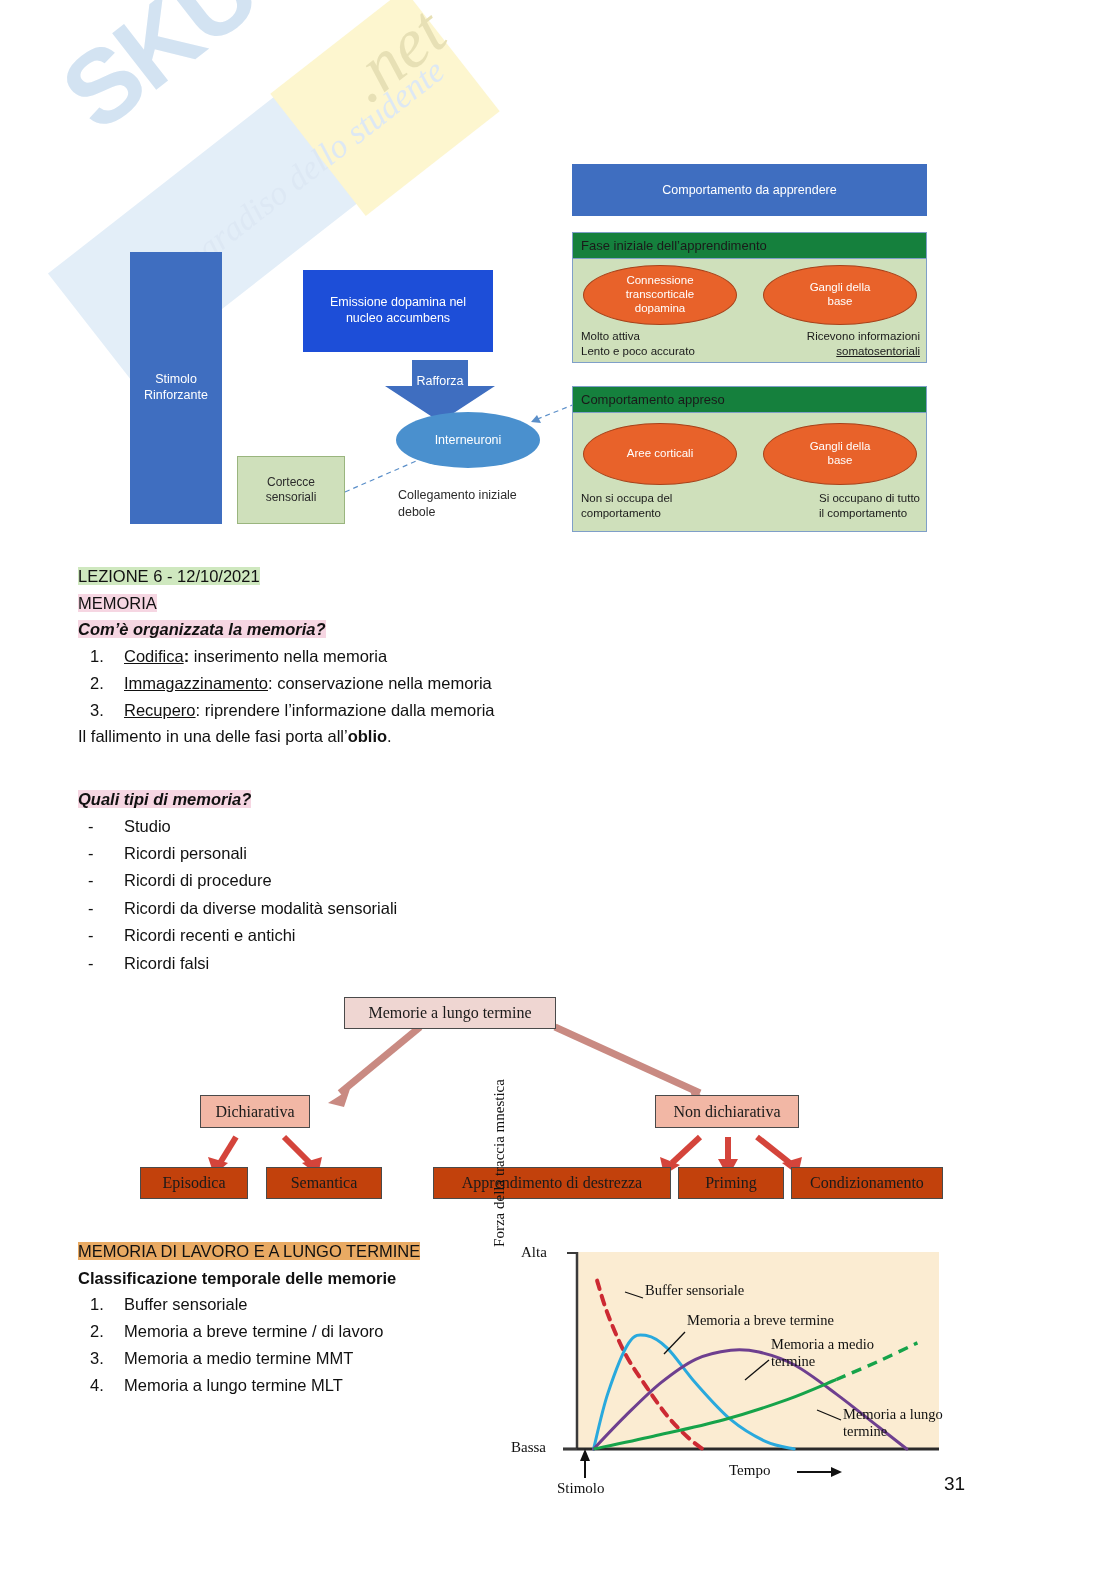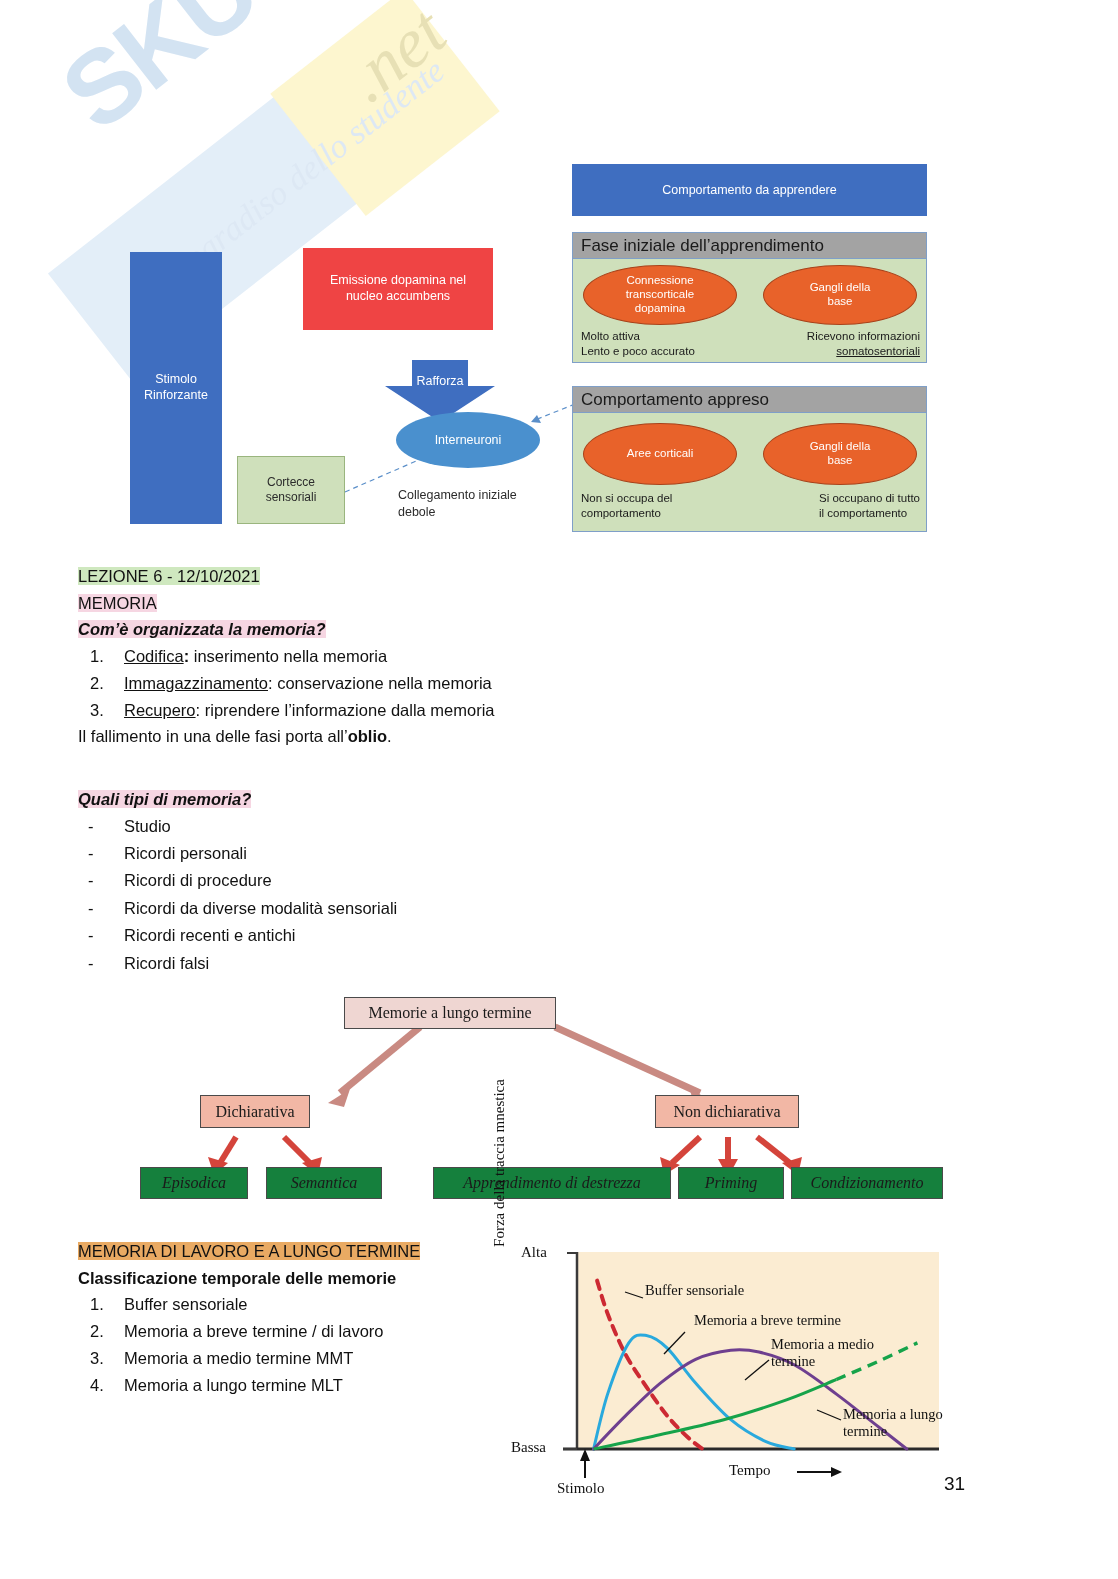--- a/index.html
+++ b/index.html
@@ -88,22 +88,22 @@
     text-align: center;
     line-height: 1.25;
   }
   .bx-stimolo {
     left: 130px; top: 252px; width: 92px; height: 272px;
     background: #3f6ec0;
     color: #ffffff;
     font-size: 12.5px;
   }
   .bx-dopamina {
-    left: 303px; top: 248px; width: 190px; height: 82px;
-    background: #ef4444;
+    left: 303px; top: 270px; width: 190px; height: 82px;
+    background: #1d4ed8;
     color: #ffffff;
     font-size: 12.5px;
   }
   .bx-cortecce {
     left: 237px; top: 456px; width: 108px; height: 68px;
     background: #cfe0bb;
     border: 1px solid #9ab57e;
     color: #2b2b2b;
     font-size: 12px;
   }
@@ -139,22 +139,22 @@
     position: absolute; left: 0; top: 0; width: 355px; height: 52px;
     background: #3f6ec0;
     color: #ffffff;
     display: flex; align-items: center; justify-content: center;
     font-size: 12.5px;
   }
   .rp-block { position: absolute; left: 0; width: 355px; border: 1px solid #7f9fc8; box-sizing: border-box; }
   .rp-b1 { top: 68px; height: 131px; }
   .rp-b2 { top: 222px; height: 146px; }
   .rp-title {
-    height: 26px; background: #a3a3a3; display: flex; align-items: center;
-    padding-left: 8px; font-size: 17px; color: #1a1a1a;
+    height: 26px; background: #15803d; display: flex; align-items: center;
+    padding-left: 8px; font-size: 13px; color: #1a1a1a;
     border-bottom: 1px solid #7f9fc8;
     box-sizing: border-box;
   }
   .rp-body {
     background: #cfe0bb;
     height: calc(100% - 26px);
     position: relative;
     box-sizing: border-box;
   }
   .rp-ell {
@@ -206,21 +206,21 @@
     box-sizing: border-box;
     border: 1.5px solid #4a4a4a;
     display: flex; align-items: center; justify-content: center;
     font-family: "Liberation Serif", serif;
     font-size: 16px;
     color: #1a1a1a;
     white-space: nowrap;
   }
   .tb-root { background: #efd6d2; }
   .tb-mid  { background: #f2b7a5; }
-  .tb-leaf { background: #15803d; font-style: italic; }
+  .tb-leaf { background: #c2410c; }
 
   
   #text3 { position: absolute; left: 78px; top: 1238px; width: 400px; z-index: 3; }
 
   
   #chart { position: absolute; left: 497px; top: 1240px; width: 452px; height: 262px; z-index: 3; }
 
   
   #pageno {
     position: absolute; left: 944px; top: 1473px;
@@ -474,20 +474,20 @@
     <div style="position:absolute; left:-6px; top:18px; width:190px; transform:rotate(-90deg); transform-origin:left top; text-align:center; font-family:'Liberation Serif',serif; font-size:15px; color:#111;">Forza della traccia mnestica</div>
     
     <div style="position:absolute; left:24px; top:4px; font-family:'Liberation Serif',serif; font-size:15px; color:#111;">Alta</div>
     <div style="position:absolute; left:14px; top:199px; font-family:'Liberation Serif',serif; font-size:15px; color:#111;">Bassa</div>
     
     <div style="position:absolute; left:232px; top:222px; font-family:'Liberation Serif',serif; font-size:15px; color:#111;">Tempo</div>
     
     <div style="position:absolute; left:60px; top:240px; font-family:'Liberation Serif',serif; font-size:15px; color:#111;">Stimolo</div>
     
     <div style="position:absolute; left:148px; top:42px; font-family:'Liberation Serif',serif; font-size:14.5px; color:#111; white-space:nowrap;">Buffer sensoriale</div>
-    <div style="position:absolute; left:190px; top:72px; font-family:'Liberation Serif',serif; font-size:14.5px; color:#111; white-space:nowrap;margin-left:7px;">Memoria a breve termine</div>
+    <div style="position:absolute; left:190px; top:72px; font-family:'Liberation Serif',serif; font-size:14.5px; color:#111; white-space:nowrap;">Memoria a breve termine</div>
     <div style="position:absolute; left:274px; top:96px; width:120px; font-family:'Liberation Serif',serif; font-size:14.5px; color:#111; line-height:1.15;">Memoria a medio termine</div>
     <div style="position:absolute; left:346px; top:166px; width:104px; font-family:'Liberation Serif',serif; font-size:14.5px; color:#111; line-height:1.15;">Memoria a lungo termine</div>
   </div>
 
   <div id="pageno">31</div>
 
 </div>
 
 </body></html>

